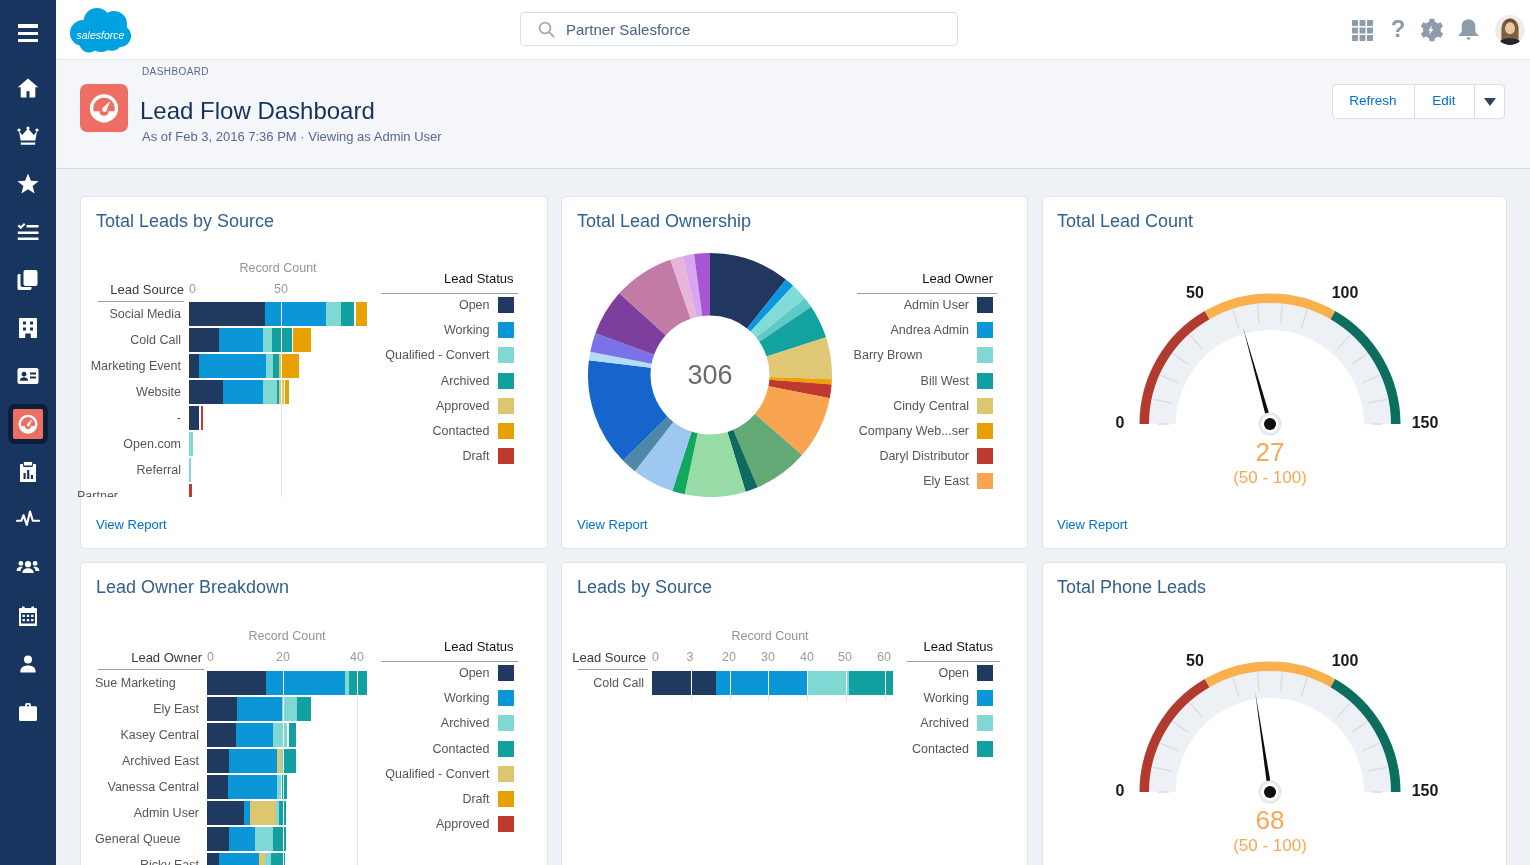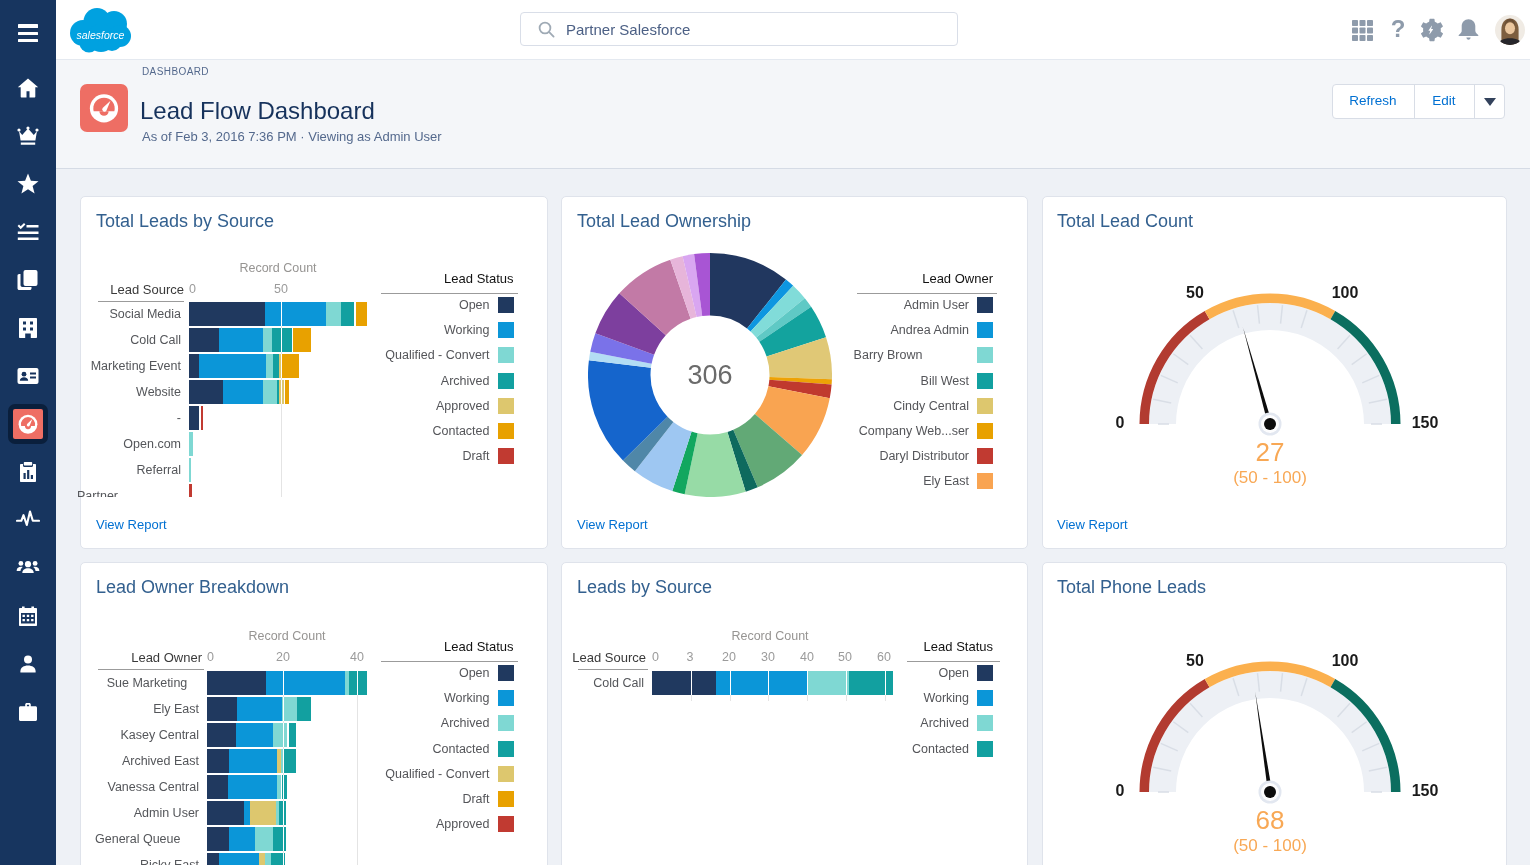--- a/index.html
+++ b/index.html
@@ -202,21 +202,21 @@
 <div style="position:absolute;left:1190px;top:437px;width:160px;text-align:center;font-size:26px;color:#f8a855">27</div>
 <div style="position:absolute;left:1190px;top:468px;width:160px;text-align:center;font-size:17px;color:#f8a855">(50 - 100)</div>
 <div style="position:absolute;left:207px;top:629px;width:160px;text-align:center;font-size:12.5px;color:#969492">Record Count</div>
 <div style="position:absolute;left:82px;top:650px;width:120px;text-align:right;font-size:13px;color:#3a3a3a">Lead Owner</div>
 <div style="position:absolute;left:207px;top:650px;font-size:12.5px;color:#9b9b9b">0</div>
 <div style="position:absolute;left:263px;top:650px;width:40px;text-align:center;font-size:12.5px;color:#9b9b9b">20</div>
 <div style="position:absolute;left:337px;top:650px;width:40px;text-align:center;font-size:12.5px;color:#9b9b9b">40</div>
 <div style="position:absolute;left:98px;top:669px;width:106px;height:1px;background:#9b9b9b"></div>
 <div style="position:absolute;left:283px;top:671px;width:1px;height:244px;background:#e4e4e4"></div>
 <div style="position:absolute;left:357px;top:671px;width:1px;height:244px;background:#e4e4e4"></div>
-<div style="position:absolute;left:95px;top:673px;width:104px;height:20px;overflow:hidden;text-align:center;font-size:12.5px;color:#54565a;line-height:20px;white-space:nowrap">Sue Marketing</div>
+<div style="position:absolute;left:95px;top:673px;width:104px;height:20px;overflow:hidden;text-align:left;font-size:12.5px;color:#54565a;line-height:20px;white-space:nowrap">Sue Marketing</div>
 <div style="position:absolute;left:207px;top:671px;height:24px;overflow:hidden">
     <div style="position:relative;width:160.3px;height:24px">
       <div style="position:absolute;left:0.0px;top:0;width:58.5px;height:24px;background:#20395f"></div>
       <div style="position:absolute;left:58.5px;top:0;width:79.5px;height:24px;background:#0b96d8"></div>
       <div style="position:absolute;left:138.0px;top:0;width:3.6px;height:24px;background:#7fd8d3"></div>
       <div style="position:absolute;left:141.6px;top:0;width:18.7px;height:24px;background:#12a0a0"></div>
       <div style="position:absolute;left:76px;top:0;width:1px;height:24px;background:#fff"></div>
       <div style="position:absolute;left:150px;top:0;width:1px;height:24px;background:#fff"></div>
     </div>
   </div>

